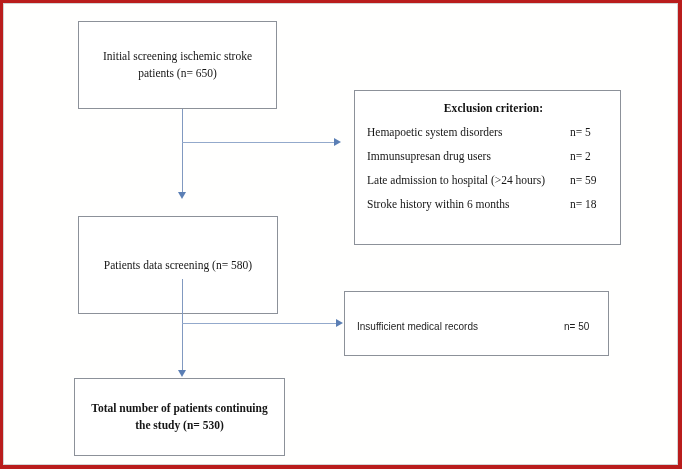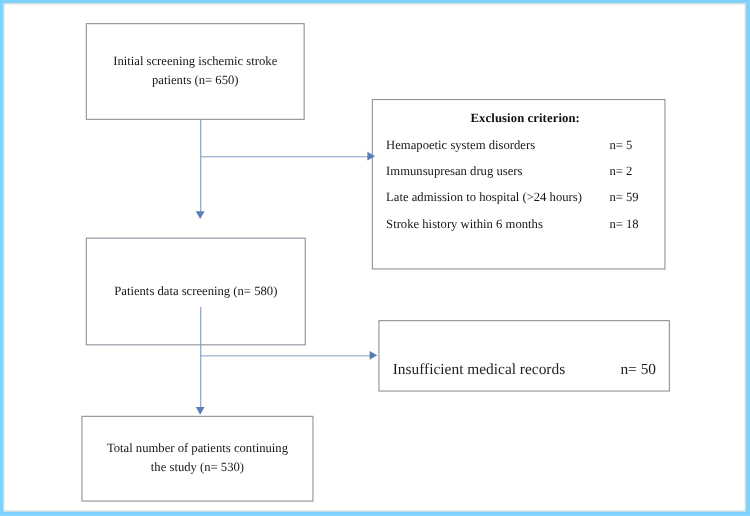--- a/index.html
+++ b/index.html
@@ -4,21 +4,21 @@
 <style>
   html, body {
     margin: 0;
     padding: 0;
     background: #ffffff;
   }
   #canvas {
     position: relative;
     width: 682px;
     height: 469px;
-    background: #7dd3fc;
+    background: #b91c1c;
     overflow: hidden;
     font-family: "Liberation Serif", "DejaVu Serif", serif;
   }
   
   #outer-frame {
     position: absolute;
     left: 3px;
     top: 3px;
     width: 675px;
     height: 462px;
@@ -44,24 +44,24 @@
     padding: 0 14px;
   }
   
   #box-initial-screening {
     left: 78px; top: 21px; width: 199px; height: 88px;
   }
   #box-data-screening {
     left: 78px; top: 216px; width: 200px; height: 98px; font-family: Liberation Serif, serif;
   }
   #box-total-continuing {
-    left: 74px; top: 378px; width: 211px; height: 78px;
+    left: 74px; top: 378px; width: 211px; height: 78px; font-weight: bold;
   }
   #box-exclusion-criteria {
-    left: 338px; top: 90px; width: 267px; height: 155px;
+    left: 354px; top: 90px; width: 267px; height: 155px;
     display: block;
     padding: 9px 0 0 0;
   }
   #box-insufficient-records {
     left: 344px; top: 291px; width: 265px; height: 65px;
     display: block;
     padding: 0;
   }
   
   .excl-title {
@@ -85,25 +85,25 @@
     white-space: nowrap;
   }
   .excl-count {
     position: absolute;
     left: 215px;
     white-space: nowrap;
   }
   
   #box-insufficient-records .ins-row {
     position: relative;
-    margin-top: 36px;
+    margin-top: 26px;
     height: 18px;
     line-height: 18px;
-    font-family: Liberation Serif, serif;
-    font-size: 14px;
+    font-family: Liberation Sans, sans-serif;
+    font-size: 10px;
     color: #1d1d1d;
   }
   #box-insufficient-records .ins-label {
     position: absolute;
     left: 12px;
     white-space: nowrap;
   }
   #box-insufficient-records .ins-count {
     position: absolute;
     left: 219px;

